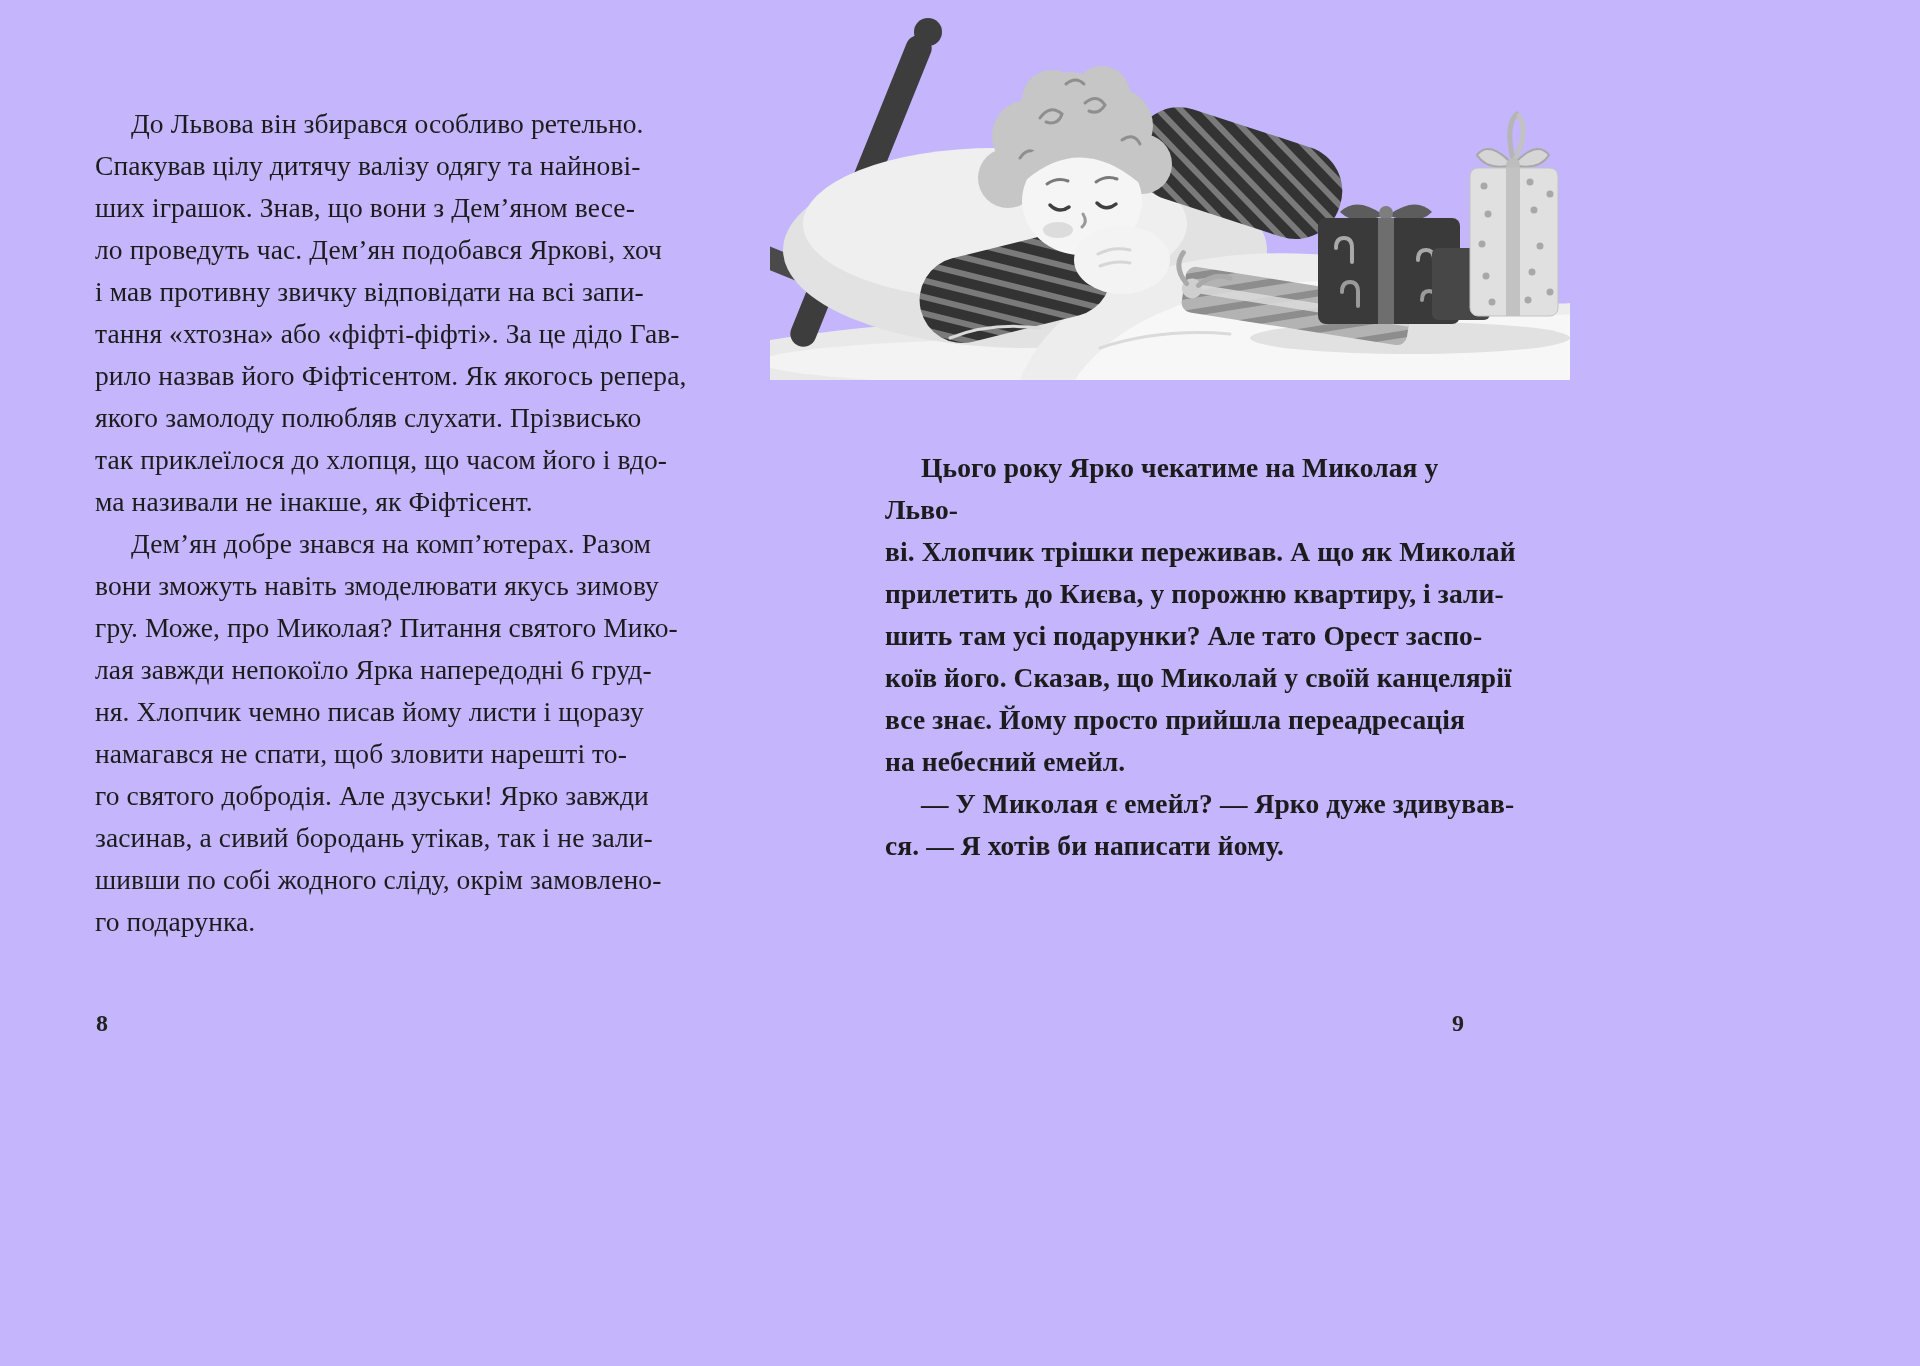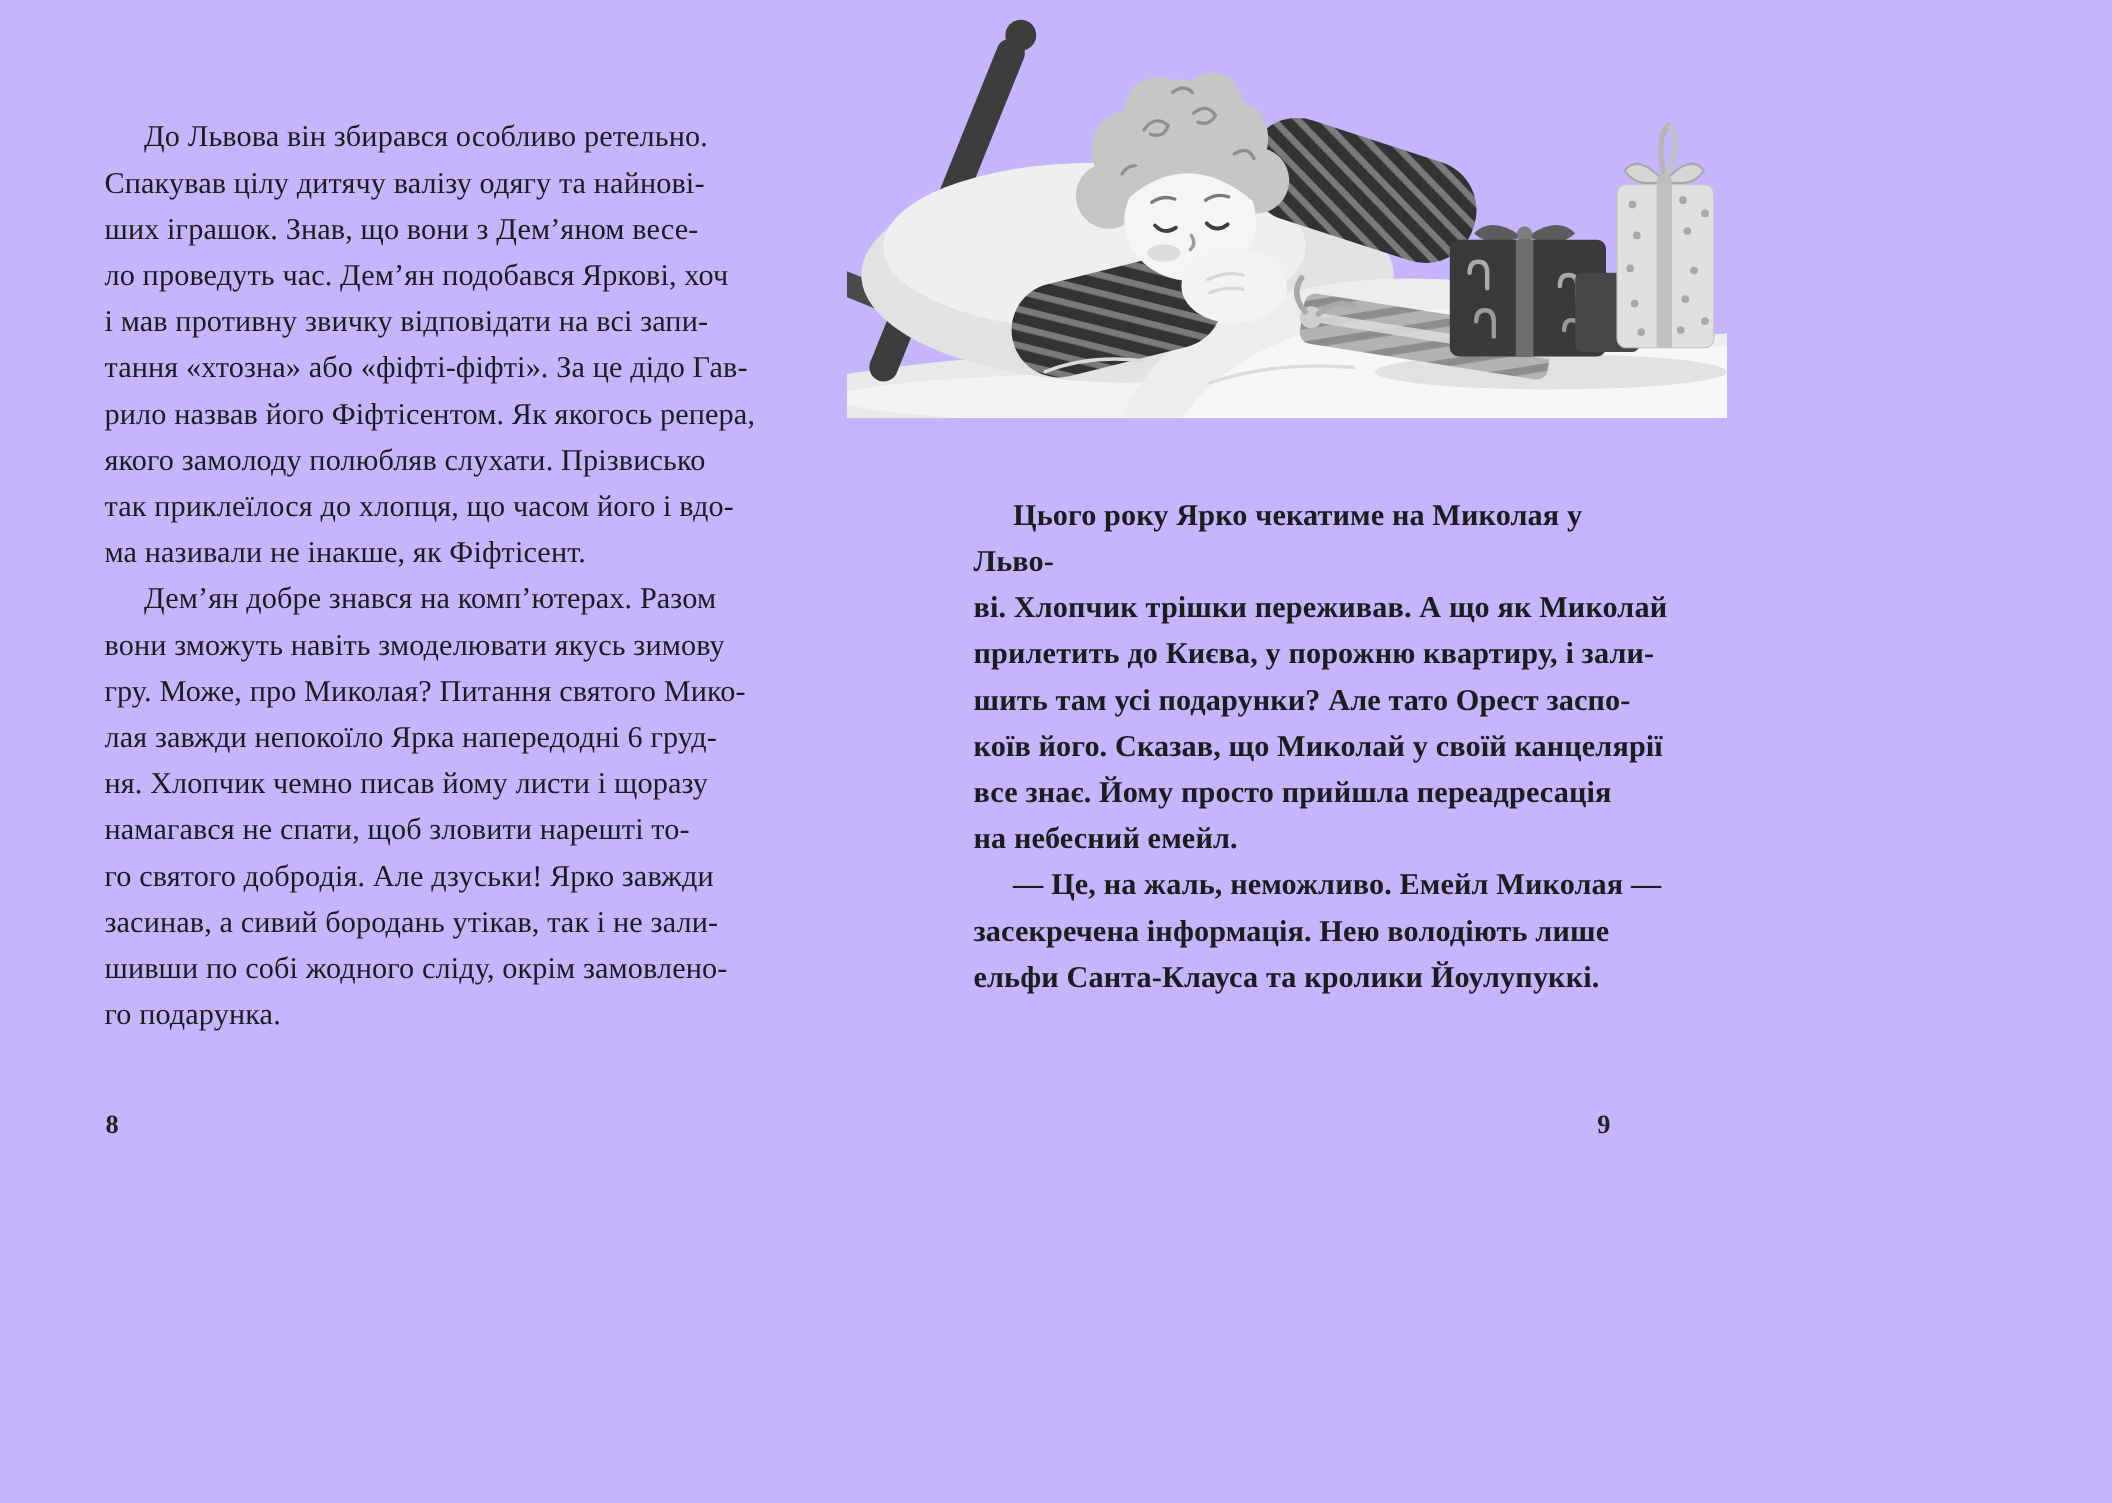--- a/index.html
+++ b/index.html
@@ -190,20 +190,19 @@
     </svg>
 
     <div class="text-block right-text">
       <p class="para">Цього року Ярко чекатиме на Миколая у Льво-
 ві. Хлопчик трішки переживав. А що як Миколай
 прилетить до Києва, у порожню квартиру, і зали-
 шить там усі подарунки? Але тато Орест заспо-
 коїв його. Сказав, що Миколай у своїй канцелярії
 все знає. Йому просто прийшла переадресація
 на небесний емейл.</p>
-      <p class="para">— Це, на жаль, неможливо. Емейл Миколая —
-засекречена інформація. Нею володіють лише
-ельфи Санта-Клауса та кролики Йоулупуккі.</p>
+      <p class="para">— У Миколая є емейл? — Ярко дуже здивував-
+ся. — Я хотів би написати йому.</p>
     </div>
     <div class="page-num page-num-right">9</div>
   </div>
 
 </div>
 
 </body></html>

